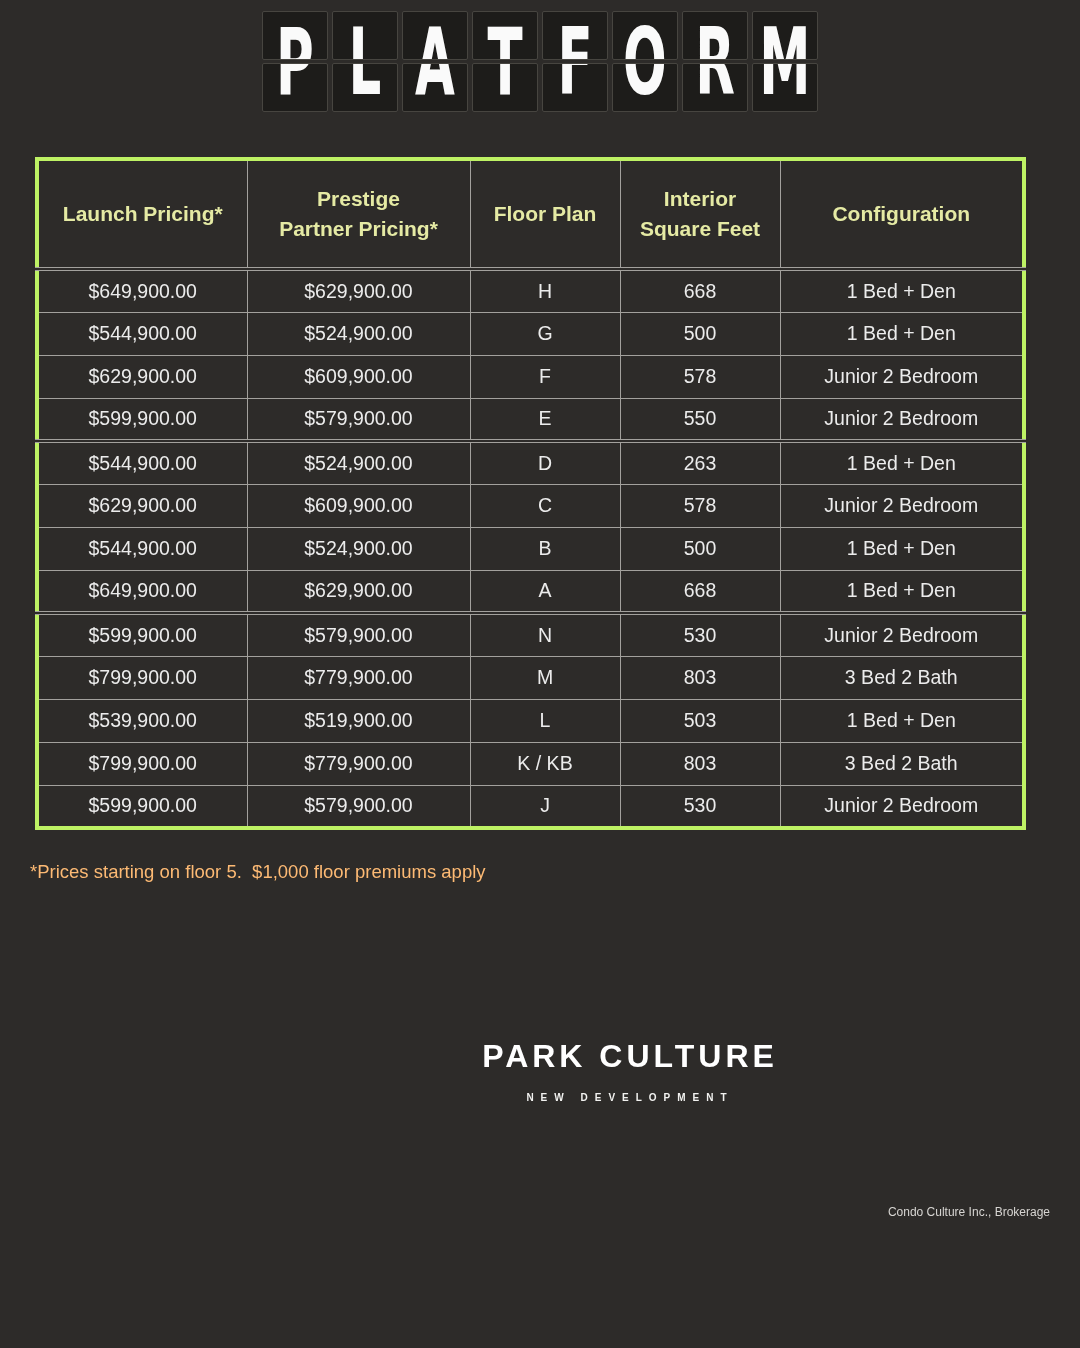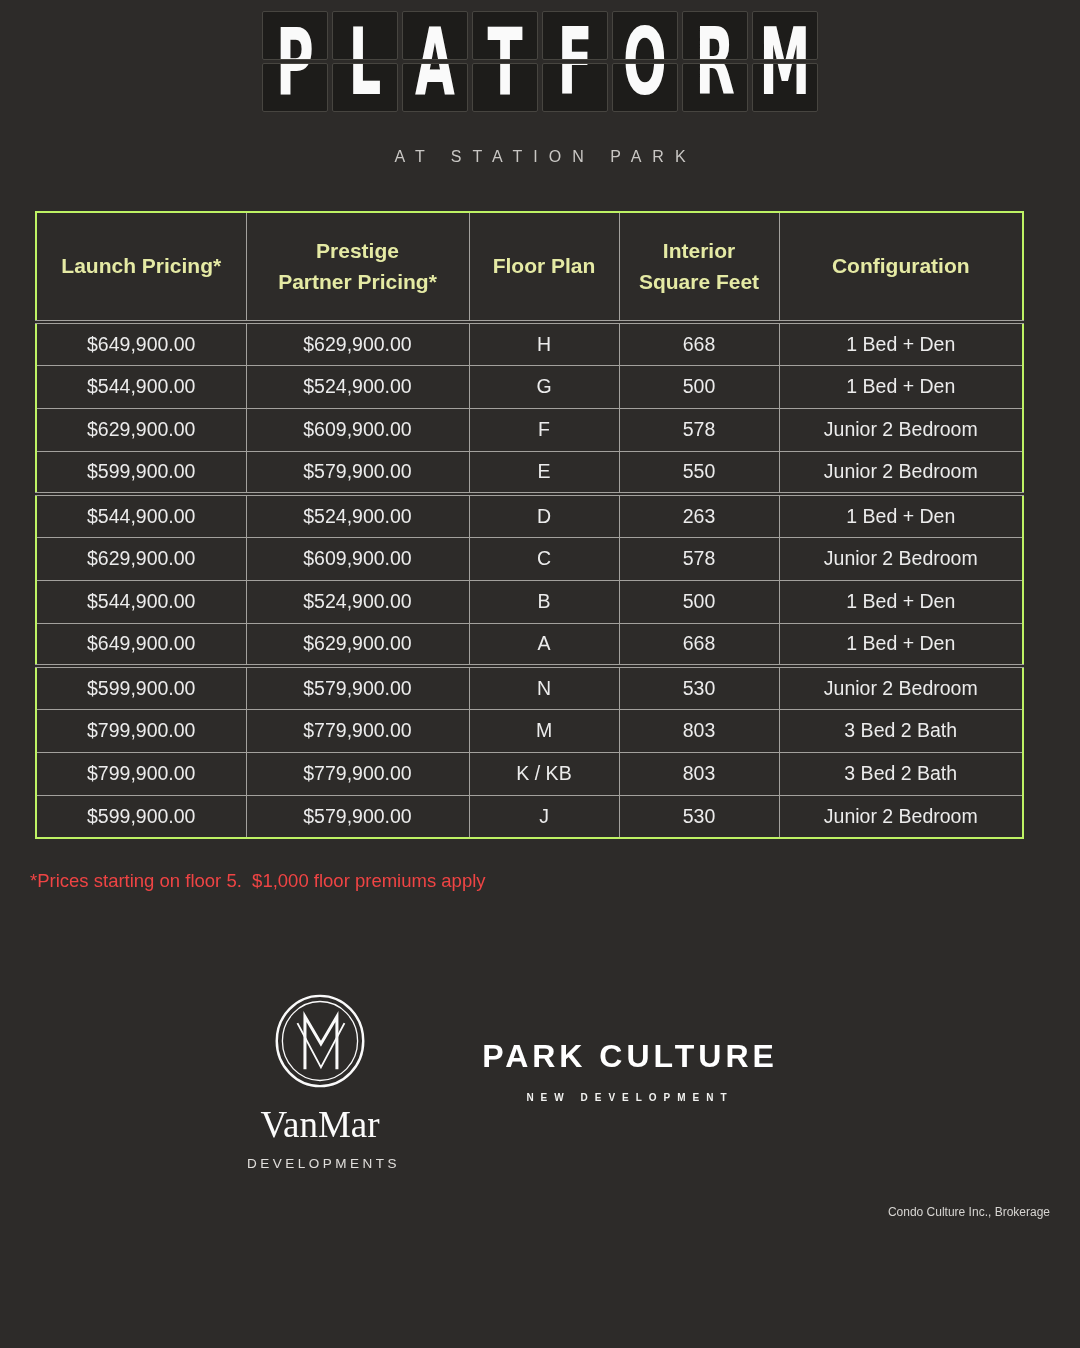--- a/index.html
+++ b/index.html
@@ -62,21 +62,21 @@
     letter-spacing: 11px;
     text-indent: 11px;
     color: #c9c7c4;
   }
 
   
   table.pricing {
     border-collapse: collapse;
     width: 987px;
     margin: 45px 0 14px 35px;
-    border: 2px solid #bef264;
+    border: 4px solid #bef264;
     table-layout: fixed;
   }
   .pricing th, .pricing td {
     border: 1px solid #a3a19d;
     text-align: center;
     vertical-align: middle;
   }
   .pricing th {
     height: 110px;
     font-size: 21px;
@@ -91,21 +91,21 @@
     font-size: 19.5px;
     color: #ececec;
     font-weight: 400;
   }
   .pricing tr.group-start td { border-top: 4px double #a3a19d; }
 
   
   .footnote {
     margin: 31px 0 0 30px;
     font-size: 18.5px;
-    color: #ef4444;
+    color: #fdba74;
     white-space: pre-wrap;
   }
 
   
   .vanmar {
     position: absolute;
     left: 247px;
     top: 992px;
     width: 146px;
     text-align: center;
@@ -220,21 +220,20 @@
       </div>
       <div class="tile">
         <div class="flap flap-top">
             <span class="glyph">M</span>
           </div>
         <div class="flap flap-bottom">
             <span class="glyph">M</span>
           </div>
       </div>
     </div>
-    <div class="subtitle">AT STATION PARK</div>
   </header>
 
   <table class="pricing">
     <colgroup>
       <col style="width:210px">
         <col style="width:223px">
         <col style="width:150px">
         <col style="width:160px">
         <col style="width:244px">
     </colgroup>
@@ -314,48 +313,45 @@
         <td>Junior 2 Bedroom</td>
       </tr>
       <tr>
         <td>$799,900.00</td>
         <td>$779,900.00</td>
         <td>M</td>
         <td>803</td>
         <td>3 Bed 2 Bath</td>
       </tr>
       <tr>
+        <td>$539,900.00</td>
+        <td>$519,900.00</td>
+        <td>L</td>
+        <td>503</td>
+        <td>1 Bed + Den</td>
+      </tr>
+      <tr>
         <td>$799,900.00</td>
         <td>$779,900.00</td>
         <td>K / KB</td>
         <td>803</td>
         <td>3 Bed 2 Bath</td>
       </tr>
       <tr>
         <td>$599,900.00</td>
         <td>$579,900.00</td>
         <td>J</td>
         <td>530</td>
         <td>Junior 2 Bedroom</td>
       </tr>
     </tbody>
   </table>
 
   <p class="footnote">*Prices starting on floor 5.  $1,000 floor premiums apply</p>
 
-  <div class="vanmar">
-    <svg width="94" height="98" viewBox="0 0 100 104" aria-hidden="true">
-      <ellipse cx="50" cy="52" rx="46" ry="48" fill="none" stroke="#fafafa" stroke-width="2.6"></ellipse>
-      <ellipse cx="50" cy="52" rx="40" ry="42" fill="none" stroke="#fafafa" stroke-width="1.4"></ellipse>
-      <path d="M34 82 L34 26 L51 55 L68 26 L68 82" fill="none" stroke="#fafafa" stroke-width="3.2"></path>
-      <path d="M26 33 L51 80 L76 33" fill="none" stroke="#fafafa" stroke-width="2"></path>
-    </svg>
-    <div class="vanmar-name">VanMar</div>
-    <div class="vanmar-tag">DEVELOPMENTS</div>
-  </div>
 
   <div class="condoculture">
     <div class="cc-name">PARK CULTURE</div>
     <div class="cc-tag">NEW DEVELOPMENT</div>
   </div>
 
   <div class="legal">Condo Culture Inc., Brokerage</div>
 
 </div>
 

